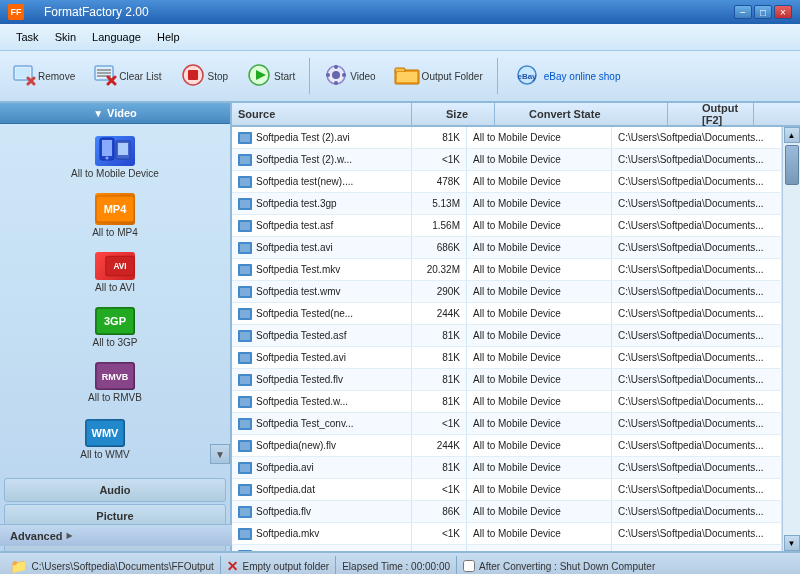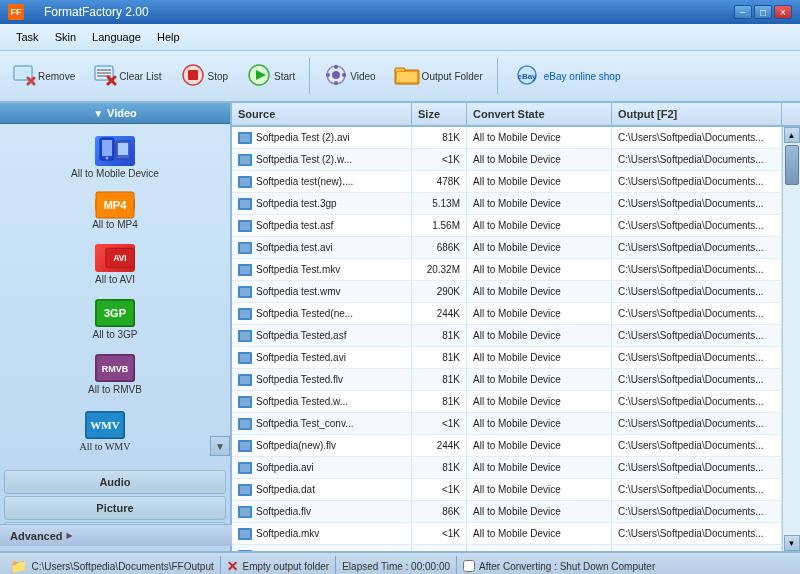--- a/index.html
+++ b/index.html
@@ -102,21 +102,21 @@
       align-items: center;
       padding: 6px 4px;
       cursor: pointer;
       border-radius: 4px;
       margin: 2px 8px;
     }
     .sidebar-item-label { font-size: 10px; color: #333; text-align: center; margin-top: 2px; }
 
     
     .icon-mobile { width: 40px; height: 30px; background: linear-gradient(135deg, #4488ff, #2244cc); border-radius: 3px; display: flex; align-items: center; justify-content: center; color: white; font-size: 14px; position: relative; }
-    .icon-mp4 { width: 40px; height: 24px; background: linear-gradient(135deg, #ff8800, #cc6600); border-radius: 9px; display: flex; align-items: center; justify-content: center; color: white; font-size: 9px; font-weight: bold; text-align: center; }
+    .icon-mp4 { width: 40px; height: 32px; background: linear-gradient(135deg, #ff8800, #cc6600); border-radius: 3px; display: flex; align-items: center; justify-content: center; color: white; font-size: 9px; font-weight: bold; text-align: center; }
     .icon-avi { width: 40px; height: 28px; background: linear-gradient(135deg, #ff4444, #cc2222); border-radius: 3px; display: flex; align-items: center; justify-content: flex-start; color: white; font-size: 9px; font-weight: bold; padding-left: 10px; }
     .icon-3gp { width: 40px; height: 28px; background: linear-gradient(135deg, #22aa22, #116611); border-radius: 3px; display: flex; align-items: center; justify-content: center; color: white; font-size: 9px; font-weight: bold; }
     .icon-rmvb { width: 40px; height: 28px; background: linear-gradient(135deg, #884488, #552255); border-radius: 3px; display: flex; align-items: center; justify-content: center; color: white; font-size: 9px; font-weight: bold; }
     .icon-wmv { width: 40px; height: 28px; background: linear-gradient(135deg, #2288cc, #115588); border-radius: 3px; display: flex; align-items: center; justify-content: center; color: white; font-size: 9px; font-weight: bold; }
 
     .sidebar-flat-item {
       padding: 5px 12px;
       font-size: 11px;
       font-weight: bold;
       color: #333;
@@ -136,20 +136,21 @@
       background: white;
       overflow: hidden;
     }
     .table-header {
       display: flex;
       background: linear-gradient(to bottom, #ddeeff, #c8ddf0);
       border-bottom: 2px solid #90b8d8;
       height: 24px;
       align-items: center;
       flex-shrink: 0;
+      gap: 28px;
     }
     .col-header {
       padding: 0 6px;
       font-size: 11px;
       font-weight: bold;
       color: #333;
       border-right: 1px solid #90b8d8;
       height: 100%;
       display: flex;
       align-items: center;
@@ -389,21 +390,21 @@
         <div class="icon-rmvb">
           <svg width="40" height="28" viewBox="0 0 40 28">
             <rect x="1" y="1" width="38" height="26" rx="2" fill="#884488" stroke="#552255" stroke-width="1"></rect>
             <text x="20" y="18" text-anchor="middle" font-size="9" fill="white" font-weight="bold">RMVB</text>
           </svg>
         </div>
         <span class="sidebar-item-label">All to RMVB</span>
       </div>
 
       <div style="display:flex; align-items:center; justify-content:space-between; margin: 0 0 4px 0;">
-        <div class="sidebar-item-container" style="flex:1;font-family:Liberation Serif, serif;">
+        <div class="sidebar-item-container" style="flex:1;">
           <div class="icon-wmv">
             <svg width="40" height="28" viewBox="0 0 40 28">
               <rect x="1" y="1" width="38" height="26" rx="2" fill="#2288cc" stroke="#115588" stroke-width="1"></rect>
               <text x="20" y="18" text-anchor="middle" font-size="11" fill="white" font-weight="bold">WMV</text>
             </svg>
           </div>
           <span class="sidebar-item-label">All to WMV</span>
         </div>
         <div style="width:20px; height:20px; background:linear-gradient(to bottom,#c0d8ee,#a8c4dd); border:1px solid #80a8c8; display:flex; align-items:center; justify-content:center; cursor:pointer; font-size:10px; color:#555; align-self:flex-end; margin-bottom:4px;">▼</div>
       </div>

